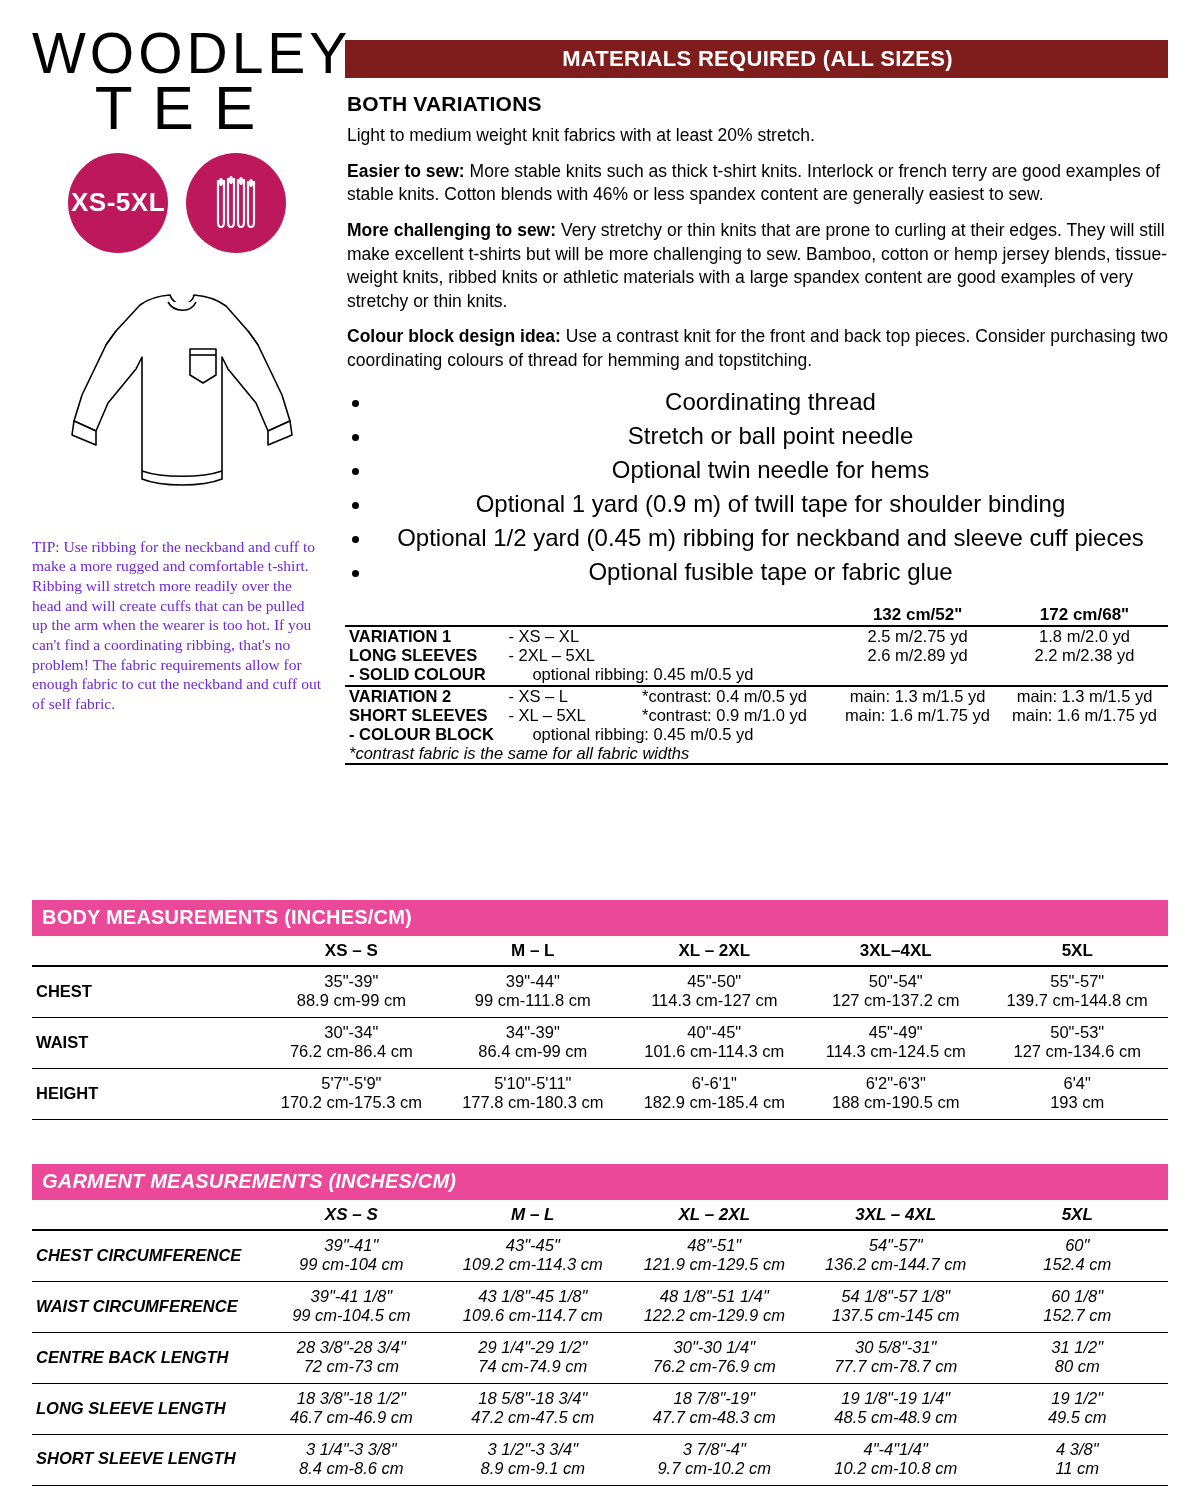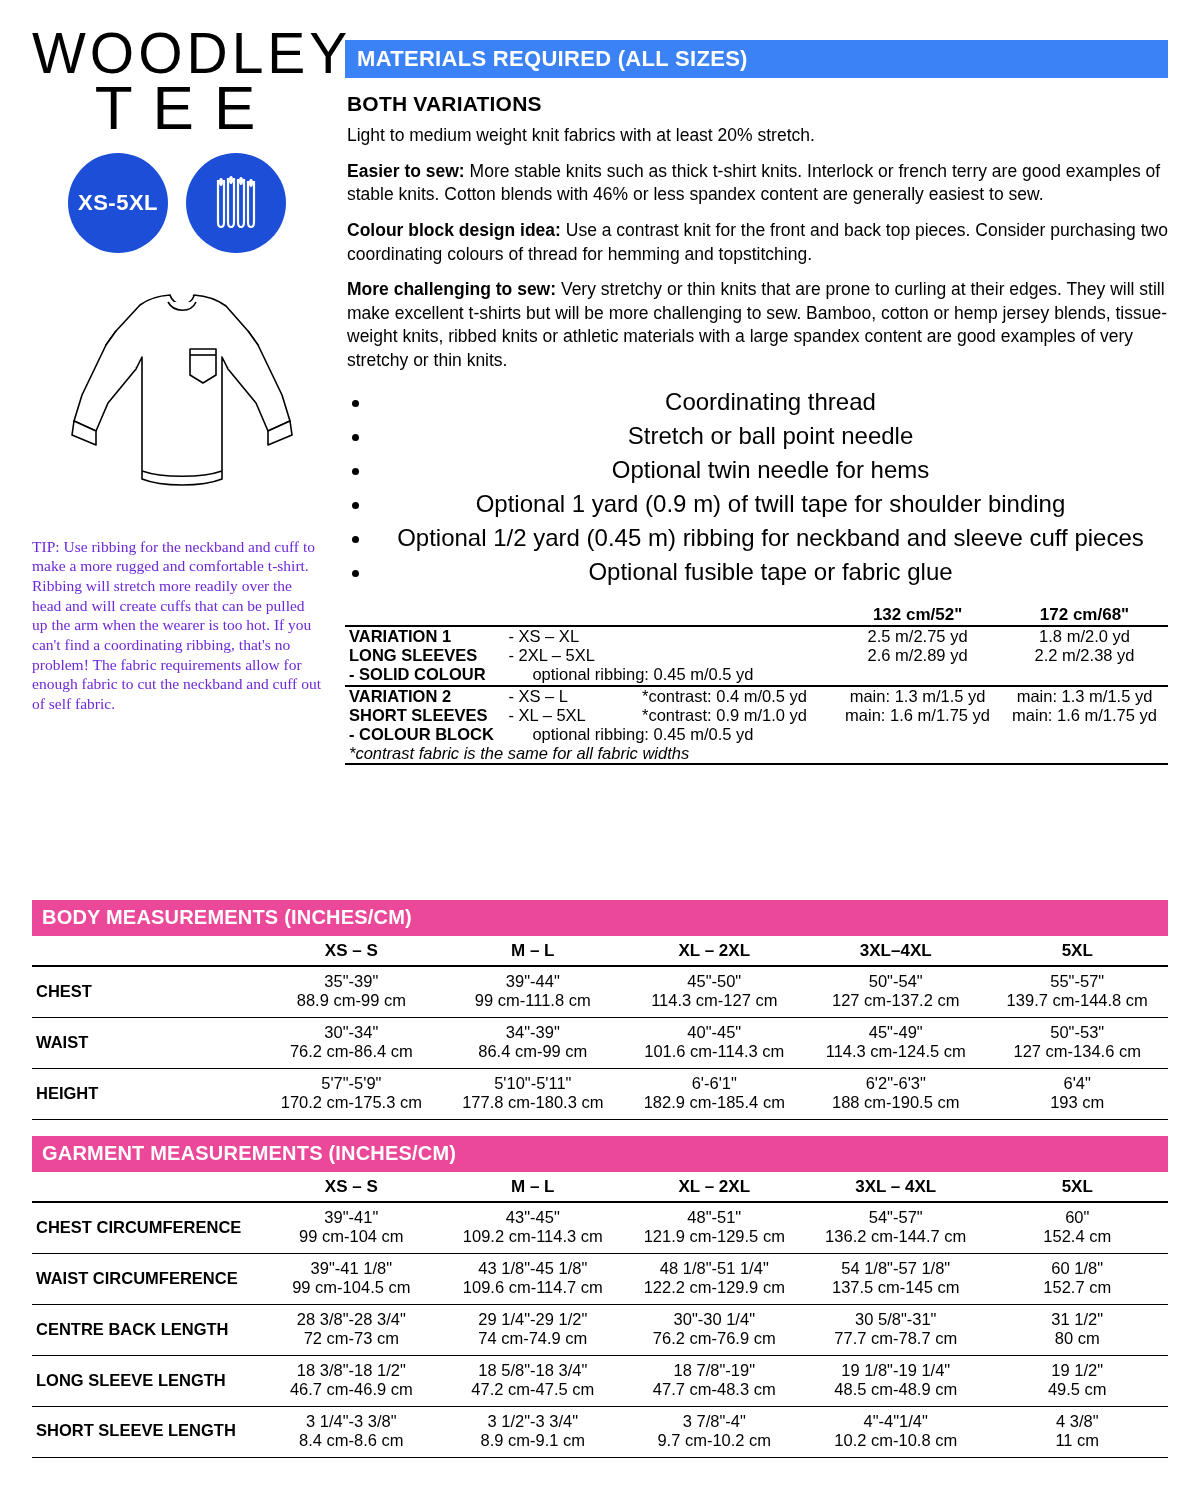--- a/index.html
+++ b/index.html
@@ -23,45 +23,46 @@
     letter-spacing: 2px;
     line-height: 0.98;
     text-align: center;
     color: #000;
   }
   .brand-title .line1 { display: block; letter-spacing: 4px; font-size: 57px; }
   .brand-title .line2 { display: block; letter-spacing: 20px; font-size: 62px; margin-top: -4px; padding-left: 16px;}
   .badges { display: flex; justify-content: center; gap: 18px; margin-top: 14px; }
   .badge {
     width: 100px; height: 100px; border-radius: 50%;
-    background: #1d4ed8; color: #fff;
+    background: #be185d; color: #fff;
     display: flex; align-items: center; justify-content: center;
-    font-size: 22px; font-weight: 700; letter-spacing: 0.5px;
+    font-size: 26px; font-weight: 700; letter-spacing: 0.5px;
   }
   .badge svg { display:block; }
 
   .tee-illus { margin: 30px auto 0; width: 250px; height: 230px; display:block; }
 
   .tip-box {
     margin-top: 24px;
     font-family: "Liberation Serif", serif;
     font-size: 15.5px;
     line-height: 1.27;
     color: #6d28d9;
     width: 290px;
   }
 
   
   .right-col { position: absolute; left: 345px; top: 40px; width: 823px; }
   .band {
-    background: #3b82f6; color: #fff;
+    background: #7f1d1d; color: #fff;
     font-weight: 700; font-size: 22px;
     letter-spacing: 0.3px;
     padding: 7px 10px 8px 12px;
     line-height: 1.05;
+    text-align: center;
   }
   .sub-head {
     font-weight: 700; font-size: 21px; margin: 14px 0 8px 2px;
     letter-spacing: 0.2px;
   }
   .para {
     font-size: 17.5px; line-height: 1.35; margin: 0 0 12px 2px;
   }
   .para b { font-weight: 700; }
   .other-mats { font-weight: 700; font-size: 18px; margin: 14px 0 6px 2px; }
@@ -169,25 +170,25 @@
 
     <div class="sub-head">BOTH VARIATIONS</div>
 
     <p class="para">Light to medium weight knit fabrics with at least 20% stretch.</p>
 
     <p class="para">
       <b>Easier to sew:</b><span> More stable knits such as thick t-shirt knits. Interlock or french terry are good examples of stable knits. Cotton blends with 46% or less spandex content are generally easiest to sew.</span>
     </p>
 
     <p class="para">
+      <b>More challenging to sew:</b><span> Very stretchy or thin knits that are prone to curling at their edges. They will still make excellent t-shirts but will be more challenging to sew. Bamboo, cotton or hemp jersey blends, tissue-weight knits, ribbed knits or athletic materials with a large spandex content are good examples of very stretchy or thin knits.</span>
+    </p>
+
+    <p class="para">
       <b>Colour block design idea:</b><span> Use a contrast knit for the front and back top pieces. Consider purchasing two coordinating colours of thread for hemming and topstitching.</span>
-    </p>
-
-    <p class="para">
-      <b>More challenging to sew:</b><span> Very stretchy or thin knits that are prone to curling at their edges. They will still make excellent t-shirts but will be more challenging to sew. Bamboo, cotton or hemp jersey blends, tissue-weight knits, ribbed knits or athletic materials with a large spandex content are good examples of very stretchy or thin knits.</span>
     </p>
 
     <ul class="mats">
       <li>Coordinating thread</li>
       <li>Stretch or ball point needle</li>
       <li>Optional twin needle for hems</li>
       <li>Optional 1 yard (0.9 m) of twill tape for shoulder binding</li>
       <li>Optional 1/2 yard (0.45 m) ribbing for neckband and sleeve cuff pieces</li>
       <li>Optional fusible tape or fabric glue</li>
     </ul>
@@ -287,21 +288,21 @@
         <td><span>5'7"-5'9"</span><br><span>170.2 cm-175.3 cm</span></td>
         <td><span>5'10"-5'11"</span><br><span>177.8 cm-180.3 cm</span></td>
         <td><span>6'-6'1"</span><br><span>182.9 cm-185.4 cm</span></td>
         <td><span>6'2"-6'3"</span><br><span>188 cm-190.5 cm</span></td>
         <td><span>6'4"</span><br><span>193 cm</span></td>
       </tr>
     </tbody>
       </table>
   </div>
 
-  <div class="meas-section" style="top: 1136px;">
+  <div class="meas-section" style="top: 1164px; font-style: italic;">
     <div class="meas-band">GARMENT MEASUREMENTS (INCHES/CM)</div>
     <table class="meas">
       <colgroup>
         <col class="col-lab">
           <col class="col-d">
           <col class="col-d">
           <col class="col-d">
           <col class="col-d">
           <col class="col-d">
       </colgroup>

